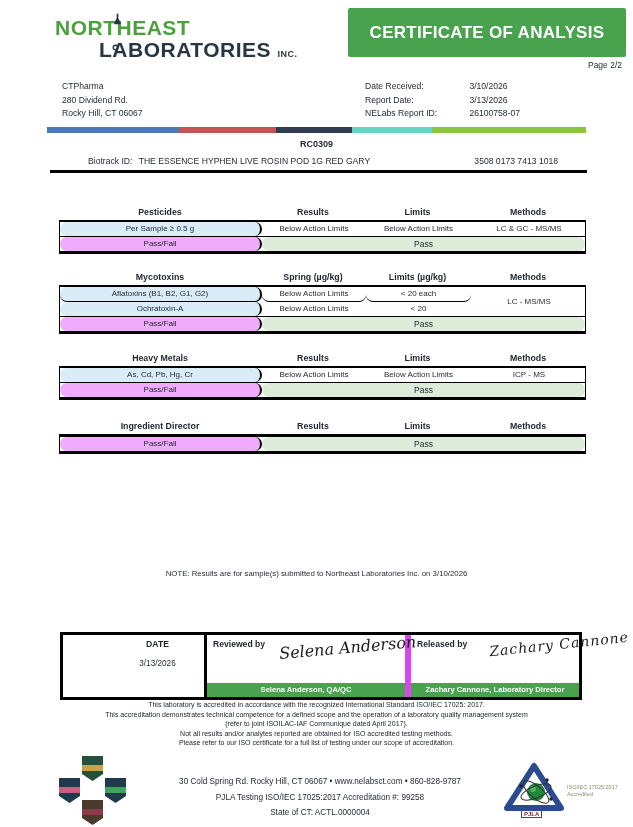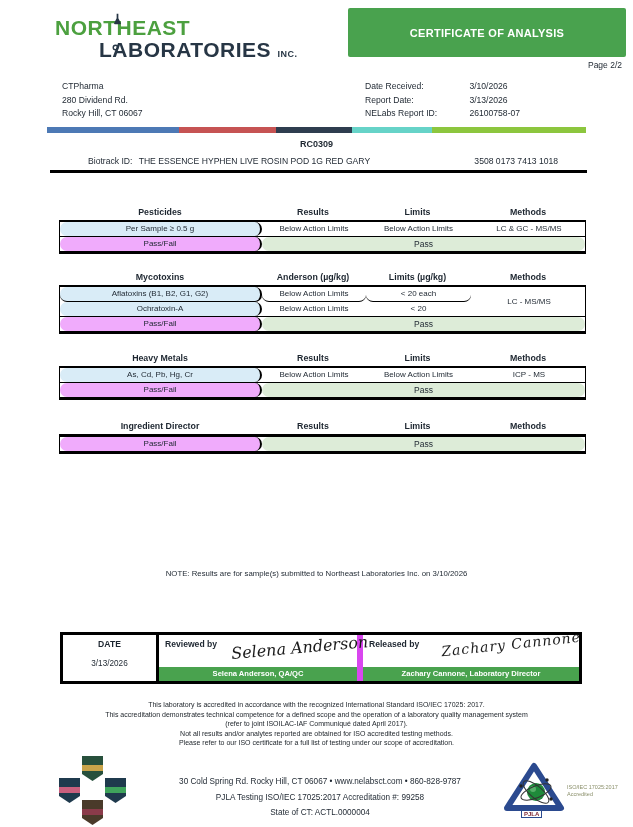--- a/index.html
+++ b/index.html
@@ -10,21 +10,21 @@
   
   .logo { position:absolute; left:55px; top:16px; }
   .logo-line1 { position:relative; font-size:21px; font-weight:bold; letter-spacing:0.5px; color:#4ca03f; }
   .flask-h { position:absolute; left:58px; top:-10px; }
   .logo-line2 { position:relative; margin-left:44px; margin-top:-2px; font-size:21px; font-weight:bold; letter-spacing:0.5px; color:#273645; }
   .flask-a { position:absolute; left:13px; top:-6px; }
   .logo-suffix { font-size:9px; font-weight:bold; color:#273645; letter-spacing:0.5px; }
 
   .banner { position:absolute; left:348px; top:8px; width:278px; height:49px; background:#49a24e; border-radius:2px;
             display:flex; align-items:center; justify-content:center; }
-  .banner span { color:#fff; font-weight:bold; font-size:11px; letter-spacing:0.3px; }
+  .banner span { color:#fff; font-weight:bold; font-size:17px; letter-spacing:0.3px; }
   .page-label { position:absolute; right:11px; top:60px; font-size:8.5px; font-weight:normal; color:#1d2630; }
 
   .client { position:absolute; left:62px; top:80px; font-size:8.6px; line-height:13.5px; }
   .report-fields { position:absolute; left:365px; top:80px; font-size:8.6px; line-height:13.5px; }
   .report-row .rf-label { display:inline-block; width:102px; }
 
   
   .color-bar { position:absolute; left:47px; top:127px; width:539px; height:6px; display:flex; }
   .seg-blue  { width:24.5%; background:#4d79b5; }
   .seg-red   { width:18%;   background:#c65353; }
@@ -52,22 +52,22 @@
   .c-pass { background:#ddecd8; font-size:8.5px; }
 
   .myco-grid { display:grid; grid-template-columns:202px 104px 105px 116px; }
   .myco-grid .bb { border-bottom:1.5px solid #000; }
   .myco-method { grid-column:4; grid-row:1 / span 2; display:flex; align-items:center; justify-content:center; }
 
   
   .note { position:absolute; left:0; top:569px; width:100%; text-align:center; font-size:7.8px; }
 
   
-  .signoff { position:absolute; left:60px; top:632px; width:522px; height:52px; border:3px solid #000;
-             display:grid; grid-template-columns:96px 204px 1fr; }
+  .signoff { position:absolute; left:60px; top:632px; width:522px; height:68px; border:3px solid #000;
+             display:grid; grid-template-columns:96px 204px 1fr;padding-left:48px; }
   .sig-date { border-right:3px solid #000; text-align:center; }
   .sig-date .d-label { font-size:8.6px; font-weight:bold; margin-top:4px; }
   .sig-date .d-value { font-size:8.2px; margin-top:10px; }
   .sig-col { position:relative; }
   .sig-col.mid { border-right:6px solid #d946ef; }
   .sig-label { position:absolute; top:4px; left:6px; font-size:8.6px; font-weight:bold; }
   .sig-script { position:absolute; font-family:"DejaVu Serif", serif; font-style:italic; color:#1a1a1a; white-space:nowrap; }
   .sig-script.s1 { top:3px; left:72px; font-size:16px; transform:rotate(-5deg); }
   .sig-script.s2 { top:1px; left:78px; font-size:14px; transform:rotate(-6deg); letter-spacing:1px; }
   .sig-bar { position:absolute; left:0; right:0; bottom:0; height:14px; background:#49a24e; color:#fff;
@@ -182,21 +182,21 @@
       <div class="t-row pass-row">
         <div class="c c-pf">Pass/Fail</div>
         <div class="c c-pass">Pass</div>
       </div>
     </div>
   </div>
 
   <div class="tbl" style="top:270px">
     <div class="t-head">
       <div>Mycotoxins</div>
-      <div>Anderson (µg/kg)</div>
+      <div>Spring (µg/kg)</div>
       <div>Limits (µg/kg)</div>
       <div>Methods</div>
     </div>
     <div class="t-body">
       <div class="myco-grid">
         <div class="c c-analyte bb">Aflatoxins (B1, B2, G1, G2)</div>
         <div class="c bb">Below Action Limits</div>
         <div class="c bb">&lt; 20 each</div>
         <div class="c c-analyte">Ochratoxin-A</div>
         <div class="c myco-method">LC - MS/MS</div>

